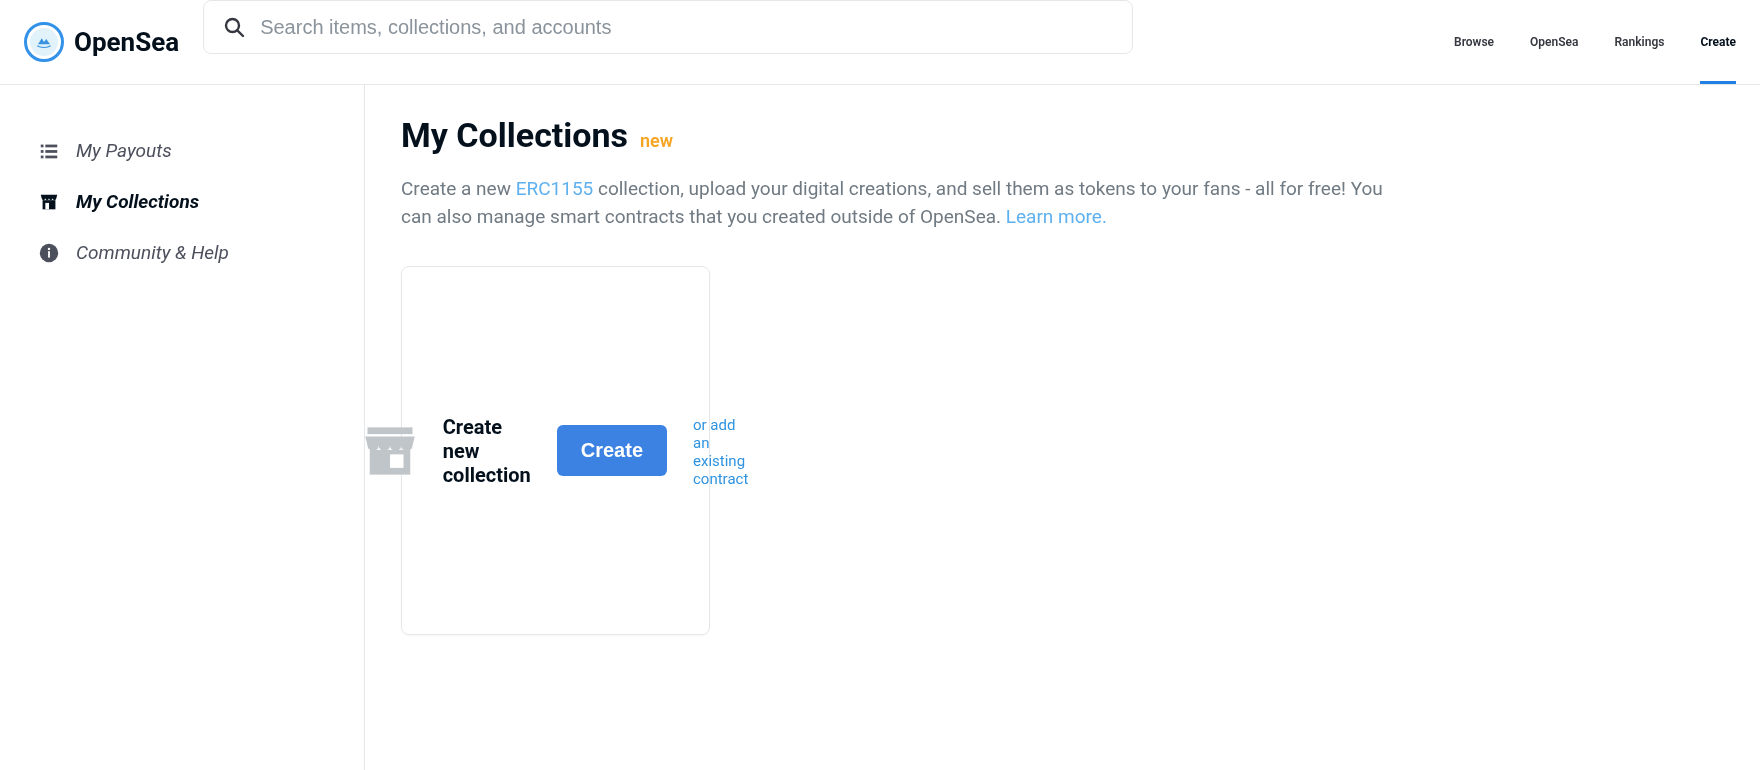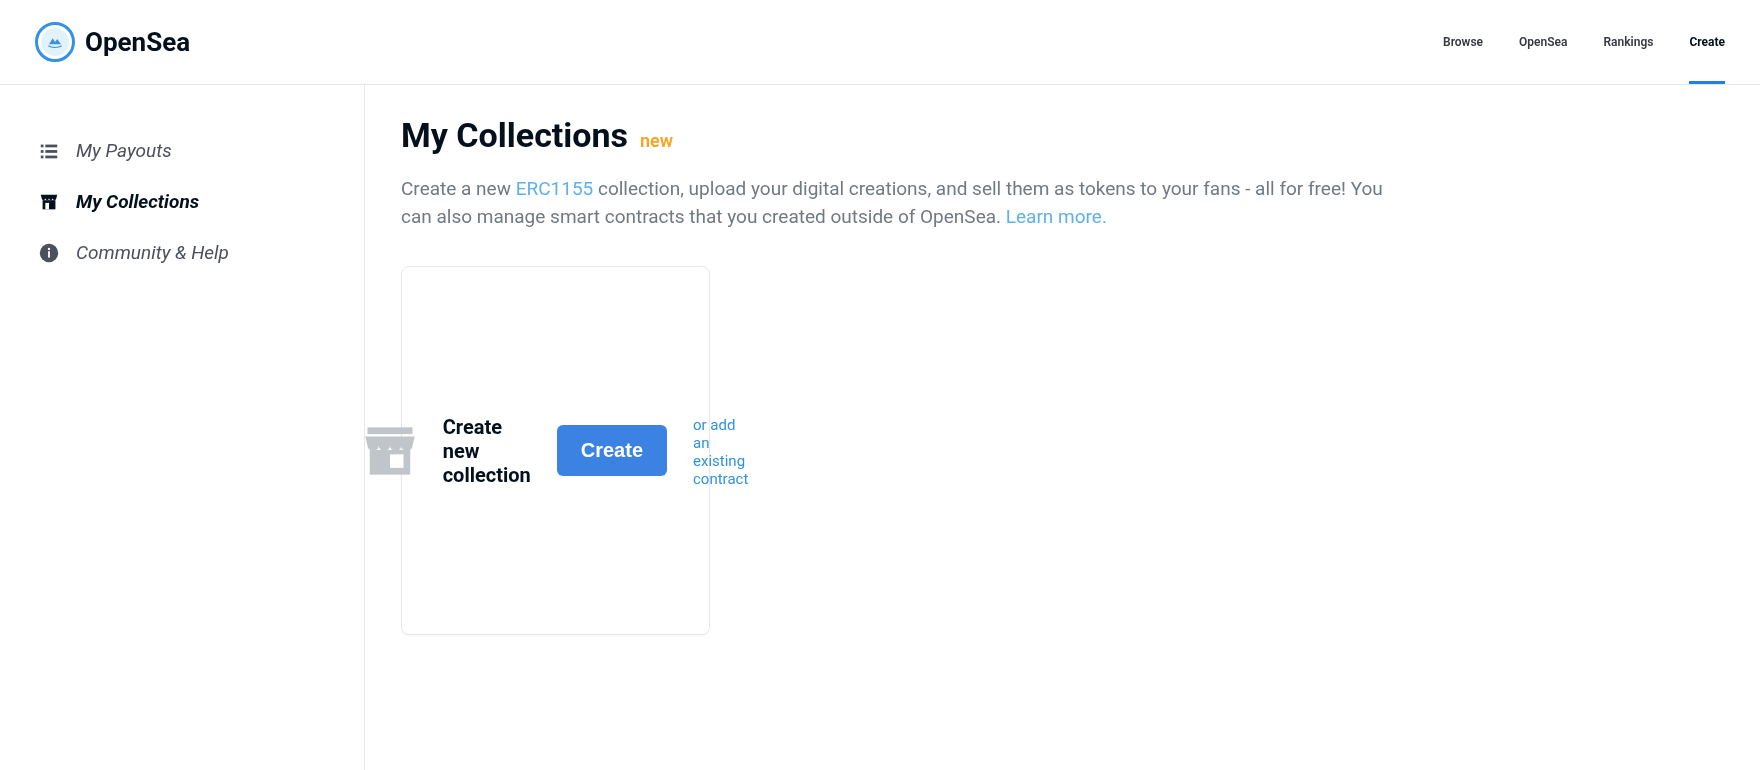--- a/index.html
+++ b/index.html
@@ -8,21 +8,21 @@
       background: #fff;
       color: #04111d;
       width: 1760px;
       height: 770px;
       overflow: hidden;
     }
     .header {
       height: 85px;
       border-bottom: 1px solid #e5e8eb;
       display: flex;
-      padding: 0 35px;
+      padding: 0 24px;
     }
     .logo-wrap {
       display: flex;
       align-items: center;
       gap: 10px;
       margin-right: 24px;
     }
     .logo-circle {
       width: 40px; height: 40px;
       border-radius: 50%;
@@ -193,20 +193,29 @@
       <span class="logo-inner">
         <svg width="18" height="18" viewBox="0 0 24 24" fill="none">
             <path d="M4 15 L9 7 L12 12 L15 8 L20 15 Z" fill="#3a93e0"></path>
             <path d="M3 17 C7 20 17 20 21 17" stroke="#3a93e0" stroke-width="1.4" fill="none"></path>
           </svg>
       </span>
     </span>
     <span class="logo-text">OpenSea</span>
   </div>
 
+  <div class="search-wrap">
+    <span>
+      <svg width="24" height="24" viewBox="0 0 24 24" fill="none">
+          <circle cx="10.5" cy="10.5" r="6.5" stroke="#353840" stroke-width="2.4"></circle>
+          <line x1="15.8" y1="15.8" x2="21" y2="21" stroke="#353840" stroke-width="2.4" stroke-linecap="round"></line>
+        </svg>
+    </span>
+    <input type="text" placeholder="Search items, collections, and accounts" style="">
+  </div>
 
   <nav class="nav">
     <a>Browse</a>
     <a>OpenSea</a>
     <a>Rankings</a>
     <a class="active">Create</a>
   </nav>
 </div>
 
 <div class="body-row">

